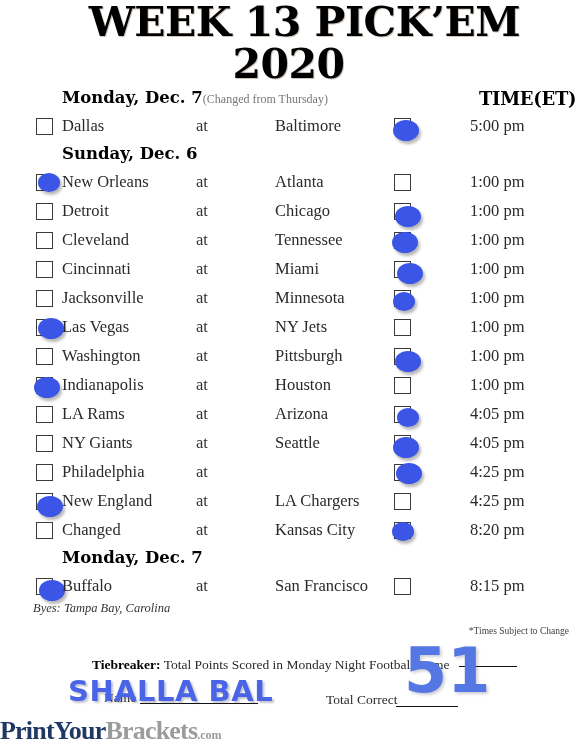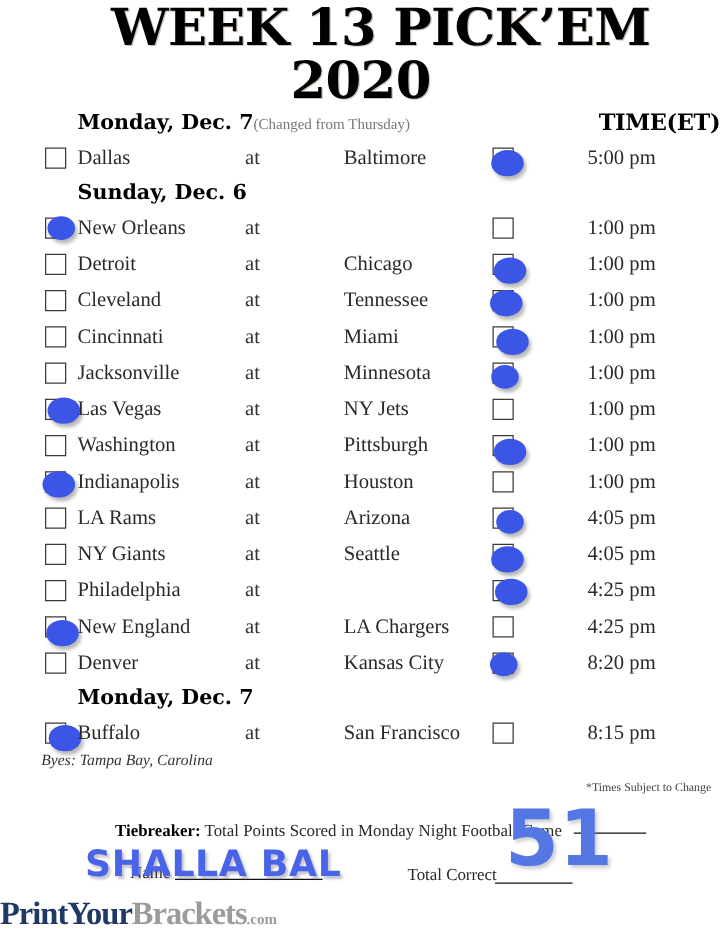--- a/index.html
+++ b/index.html
@@ -272,20 +272,21 @@
     </div>
     <div class="row">
       <div class="c-awaybox">
         <div class="box-wrap">
           <div class="cbox"></div>
           <div class="blob nudge-b small"></div>
         </div>
       </div>
       <div class="c-away"><span class="team">New Orleans</span></div>
       <div class="c-at"><span class="at-word">at</span></div>
+      <div class="c-home"><span class="team">Atlanta</span></div>
       <div class="c-homebox">
         <div class="box-wrap">
           <div class="cbox"></div>
         </div>
       </div>
       <div class="c-time"><span class="time-word">1:00 pm</span></div>
     </div>
     <div class="row">
       <div class="c-awaybox">
         <div class="box-wrap">
@@ -471,21 +472,21 @@
         </div>
       </div>
       <div class="c-time"><span class="time-word">4:25 pm</span></div>
     </div>
     <div class="row">
       <div class="c-awaybox">
         <div class="box-wrap">
           <div class="cbox"></div>
         </div>
       </div>
-      <div class="c-away"><span class="team">Denver</span></div>
+      <div class="c-away"><span class="team">Changed</span></div>
       <div class="c-at"><span class="at-word">at</span></div>
       <div class="c-home"><span class="team">Kansas City</span></div>
       <div class="c-homebox">
         <div class="box-wrap">
           <div class="cbox"></div>
           <div class="blob nudge-d small"></div>
         </div>
       </div>
       <div class="c-time"><span class="time-word">8:20 pm</span></div>
     </div>

